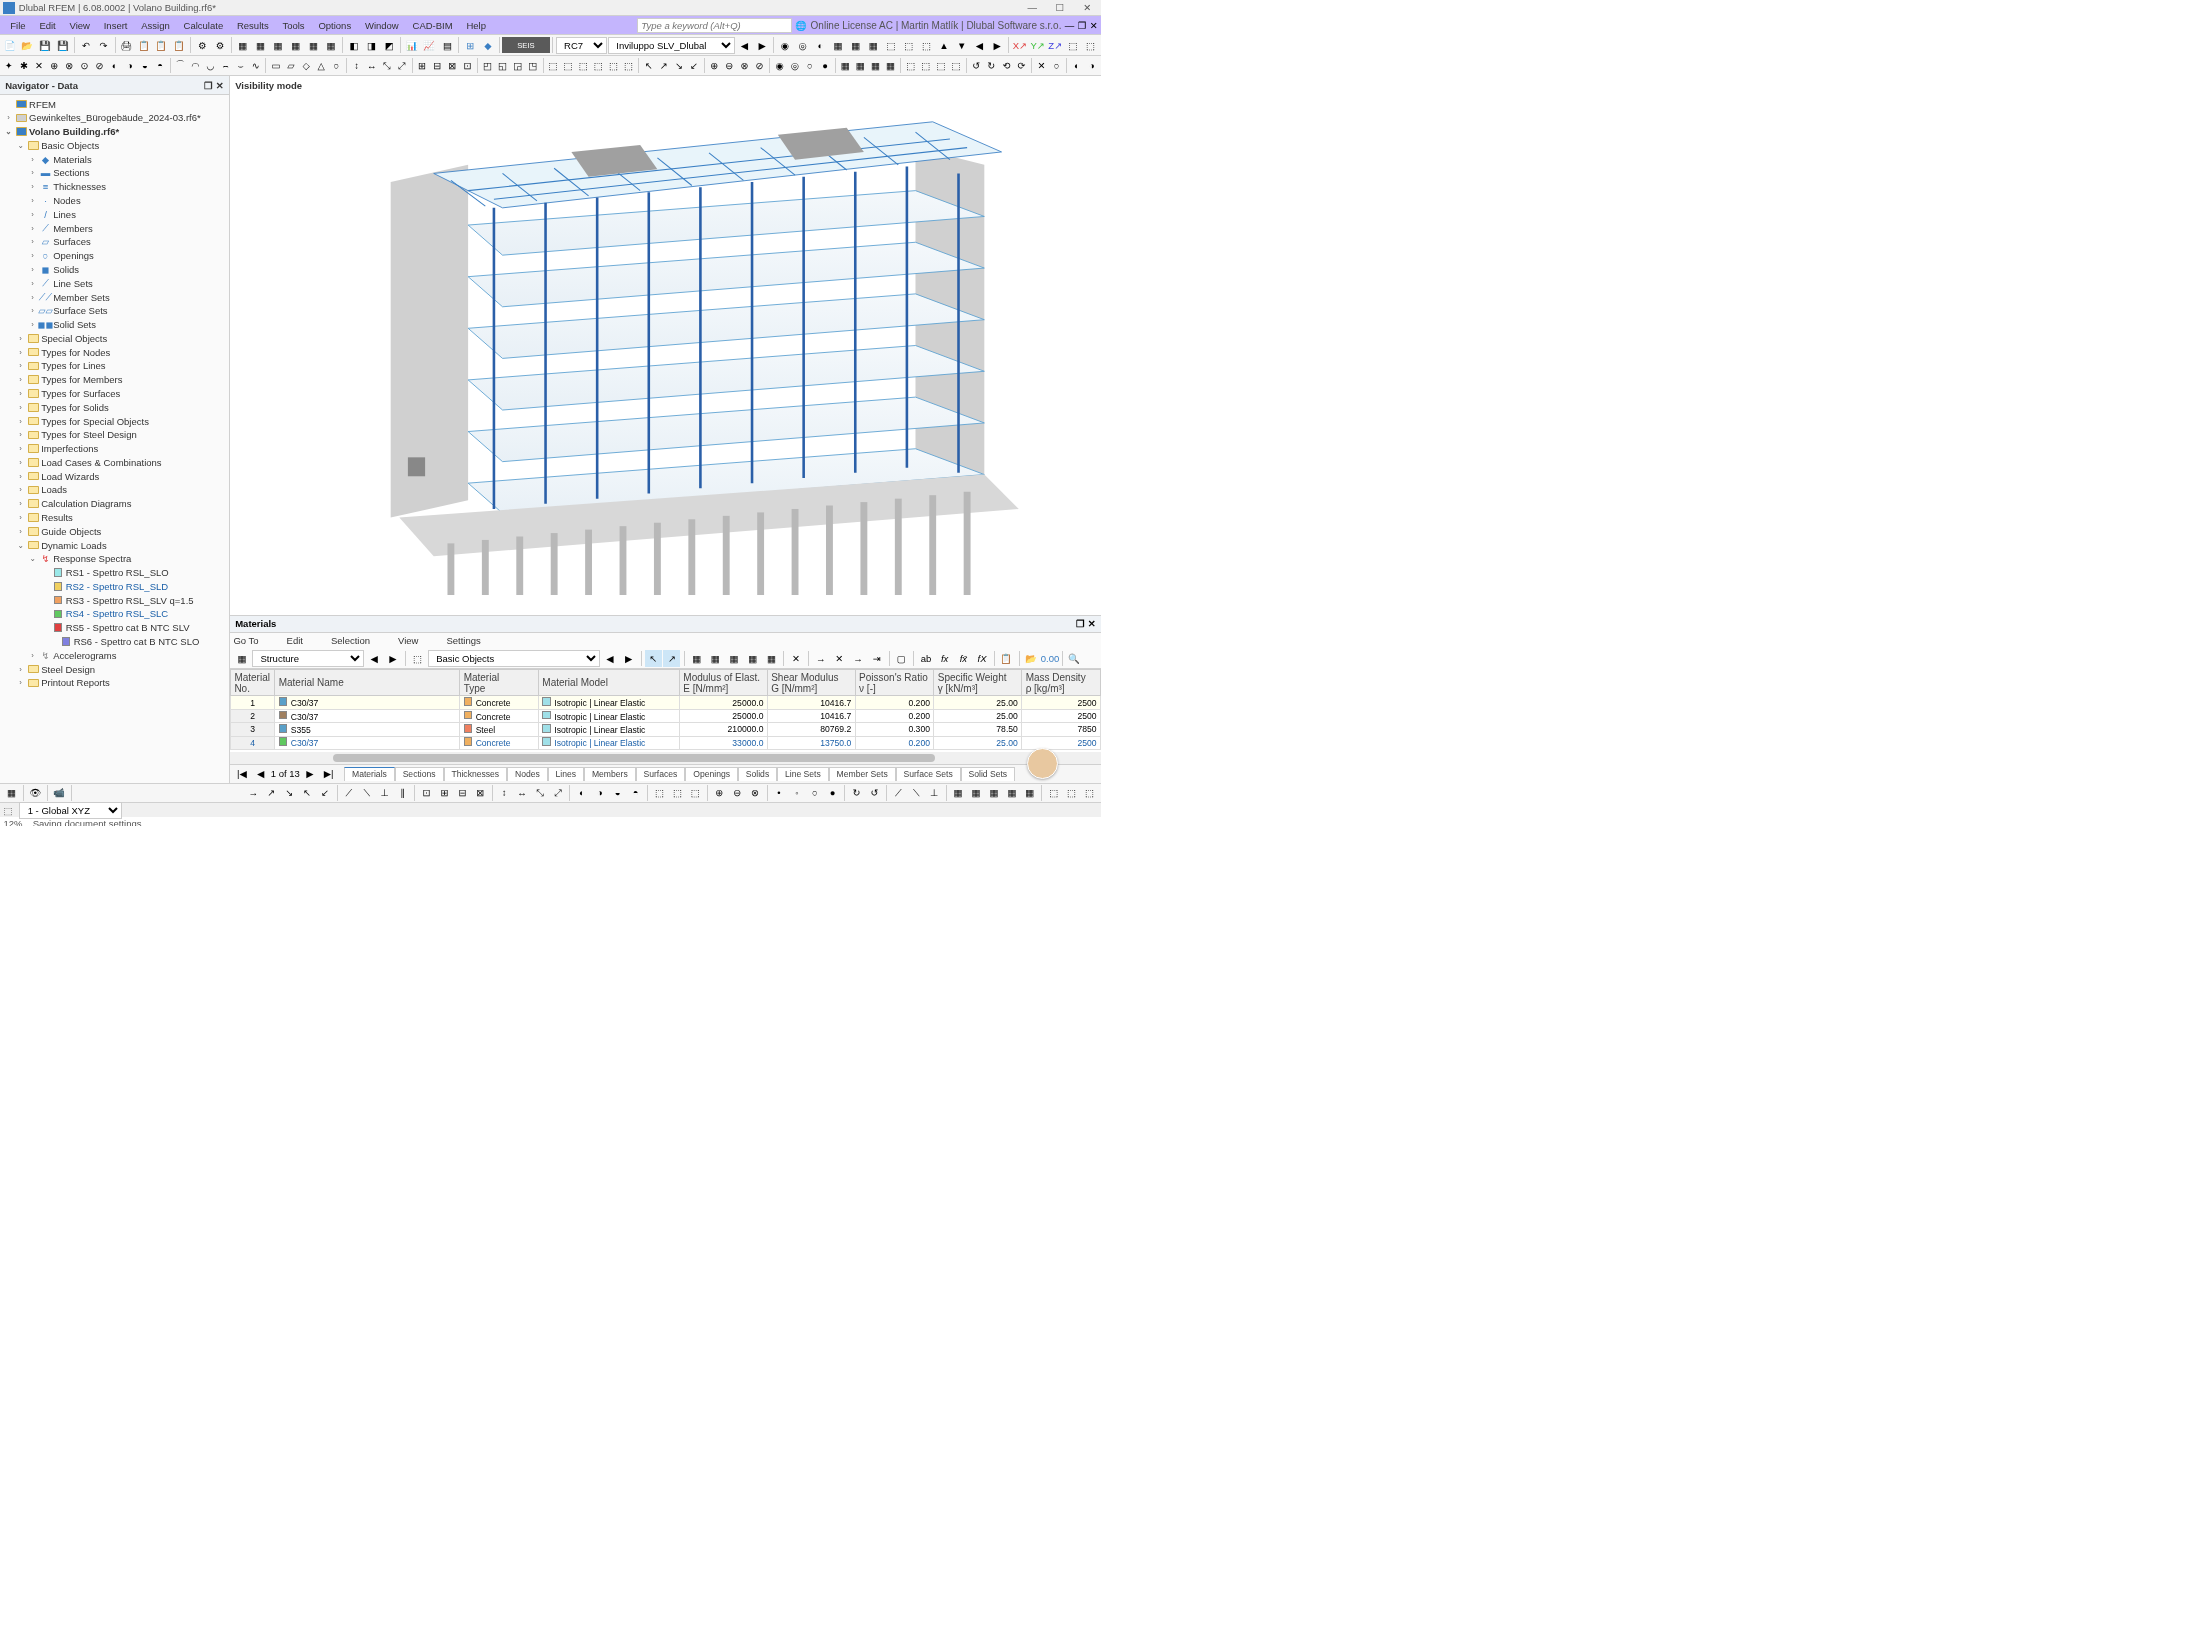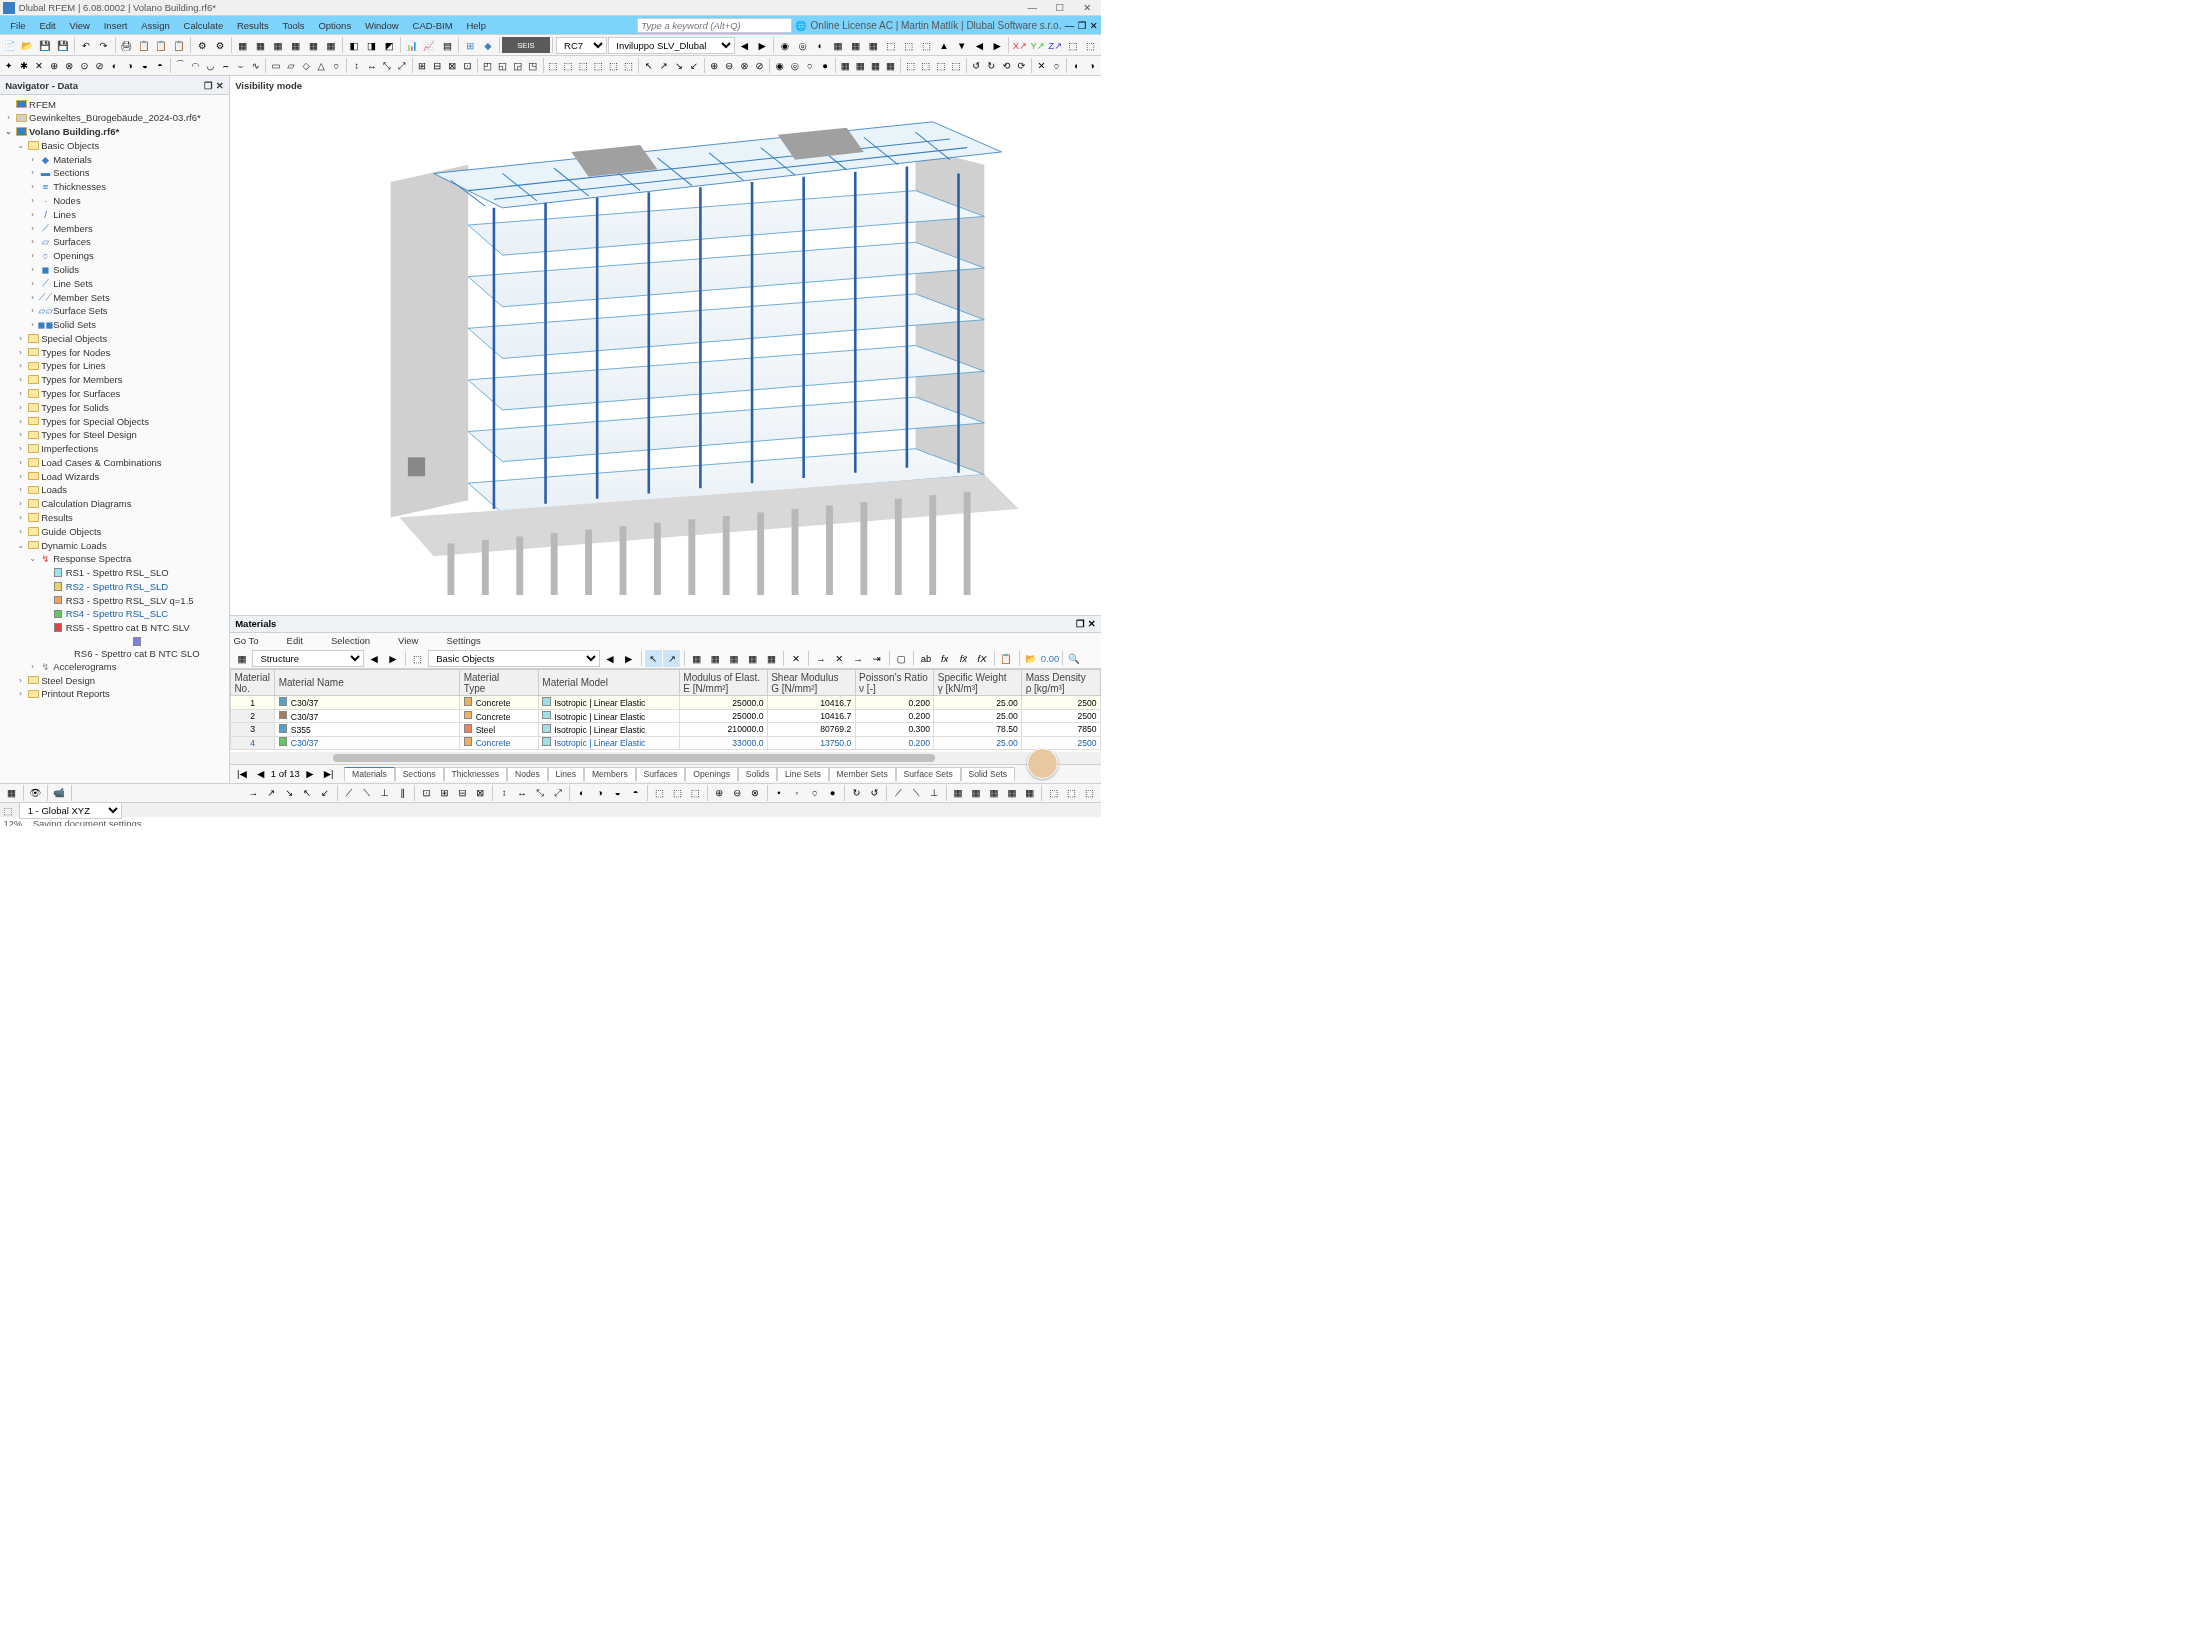--- a/index.html
+++ b/index.html
@@ -2,21 +2,21 @@
 <html><head>
 <meta charset="utf-8">
 <style>
 * { box-sizing: border-box; margin: 0; padding: 0; font-family: 'Segoe UI', Tahoma, sans-serif; font-size: 9.5px; }
 body { background: #fff; overflow: hidden; width: 1101px; height: 826px; position: relative; }
 .titlebar { height: 16.3px; background: #f0f0f0; display: flex; align-items: center; padding: 0 3.4px; border-bottom: 0.9px solid #d0d0d0; }
 .titlebar-icon { width: 12px; height: 12px; background: #3a7fc4; margin-right: 3.4px; }
 .titlebar-text { flex: 1; color: #555; font-size: 9.5px; }
 .titlebar-controls { display: flex; gap: 6.9px; }
 .titlebar-controls span { width: 20.6px; text-align: center; color: #555; cursor: pointer; }
-.menubar { height: 19px; background: #7dd3fc; display: flex; align-items: center; padding: 0 3.4px; border-bottom: 0.9px solid #d0d0d0; }
+.menubar { height: 19px; background: #c4b5fd; display: flex; align-items: center; padding: 0 3.4px; border-bottom: 0.9px solid #d0d0d0; }
 .menubar-left { display: flex; }
 .menubar-item { padding: 1.7px 6.9px; color: #333; cursor: pointer; }
 .menubar-right { margin-left: auto; display: flex; align-items: center; gap: 3.4px; }
 .keyword-input { width: 155px; height: 15.5px; border: 0.9px solid #ccc; padding: 0 3.4px; color: #888; font-style: italic; }
 .license-text { color: #555; font-size: 10px; }
 .toolbar-row { height: 20.6px; background: #f6f6f6; display: flex; align-items: center; padding: 0 1.7px; border-bottom: 0.9px solid #d0d0d0; gap: 0.9px; overflow: hidden; }
 .tb-btn { width: 17px; height: 17px; display: flex; align-items: center; justify-content: center; cursor: pointer; border: 0.9px solid transparent; font-size: 9.5px; }
 .tb-sep { width: 0.9px; height: 15.5px; background: #ccc; margin: 0 1.7px; }
 .tb-combo { height: 17px; border: 0.9px solid #ccc; background: #fff; padding: 0 3.4px; font-size: 9.5px; }
 .seis-btn { width: 48px; height: 15.5px; background: #5a5a5a; color: #fff; font-size: 7.7px; display: flex; align-items: center; justify-content: center; }
@@ -523,21 +523,21 @@
           </span>
           <span>RS4 - Spettro RSL_SLC</span>
         </div>
         <div class="tree-item" style="padding-left: 40px;">
           <span class="tree-caret"></span>
           <span class="tree-icon">
             <span class="color-sq" style="background:#e04040;"></span>
           </span>
           <span>RS5 - Spettro cat B NTC SLV</span>
         </div>
-        <div class="tree-item" style="padding-left: 48px; flex-direction: column;">
+        <div class="tree-item" style="padding-left: 48px;">
           <span class="tree-caret"></span>
           <span class="tree-icon">
             <span class="color-sq" style="background:#8080e0;"></span>
           </span>
           <span>RS6 - Spettro cat B NTC SLO</span>
         </div>
         <div class="tree-item" style="padding-left: 27.5px;">
           <span class="tree-caret">›</span>
           <span class="tree-icon">
             <span style="color:#888;">↯</span>

